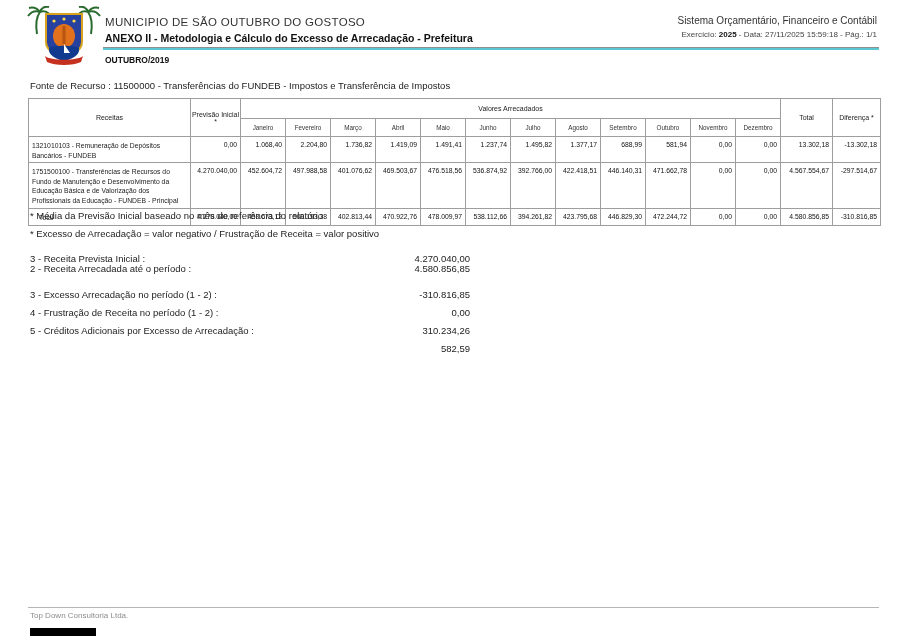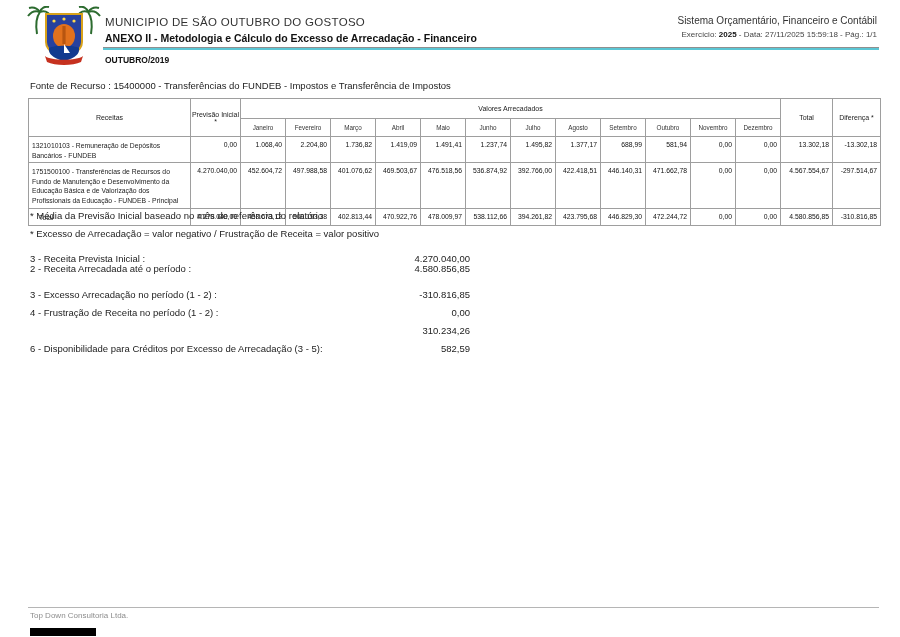--- a/index.html
+++ b/index.html
@@ -83,31 +83,31 @@
     <rect x="35.4" y="20" width="3.2" height="18" fill="#b85510"></rect>
 
     <path d="M22 42 c5 -3 25 -3 30 0 v2 c0 8 -15 11 -15 11 s-15 -3 -15 -11 z" fill="#123a8f"></path>
     <path d="M37 38 l6 9 h-6 z" fill="#ffffff"></path>
 
     <path d="M18 50 c6 5 32 5 38 0 l-2 6 c-8 4 -26 4 -34 0 z" fill="#c6311f"></path>
   </svg>
 </div>
 
 <div class="abs mun-name">MUNICIPIO DE SÃO OUTUBRO DO GOSTOSO</div>
-<div class="abs anexo-title">ANEXO II - Metodologia e Cálculo do Excesso de Arrecadação - Financeiro</div>
+<div class="abs anexo-title">ANEXO II - Metodologia e Cálculo do Excesso de Arrecadação - Prefeitura</div>
 <div class="abs teal-line"></div>
 <div class="abs period">OUTUBRO/2019</div>
 <div class="abs sys-name">Sistema Orçamentário, Financeiro e Contábil</div>
 <div class="abs ex-line">
   <span>Exercício:</span>
   <b>2025</b>
   <span>- Data: 27/11/2025 15:59:18 -  Pág.: 1/1</span>
 </div>
 
-<div class="abs fonte">Fonte de Recurso : 15400000 - Transferências do FUNDEB - Impostos e Transferência de Impostos</div>
+<div class="abs fonte">Fonte de Recurso : 11500000 - Transferências do FUNDEB - Impostos e Transferência de Impostos</div>
 
 <div class="abs tbl-wrap">
 <table>
   <colgroup>
     <col style="width:162px">
         <col style="width:50px">
     <col style="width:45px">
         <col style="width:45px">
         <col style="width:45px">
         <col style="width:45px">
@@ -217,22 +217,22 @@
 </div>
 <div class="abs sum-row" style="top:289px">
   <span class="lbl">3 - Excesso Arrecadação no período (1 - 2) :</span>
   <span class="val">-310.816,85</span>
 </div>
 <div class="abs sum-row" style="top:307px">
   <span class="lbl">4 - Frustração de Receita no período (1 - 2) :</span>
   <span class="val">0,00</span>
 </div>
 <div class="abs sum-row" style="top:325px">
+  <span class="lbl">5 - Créditos Adicionais por Excesso de Arrecadação :</span>
   <span class="val">310.234,26</span>
 </div>
 <div class="abs sum-row" style="top:343px">
-  <span class="lbl">6 - Disponibilidade para Créditos por Excesso de Arrecadação (3 - 5):</span>
   <span class="val">582,59</span>
 </div>
 
 <div class="abs footer-rule"></div>
 <div class="abs footer-text">Top Down Consultoria Ltda.</div>
 <div class="abs black-bar"></div>
 
 </body></html>

